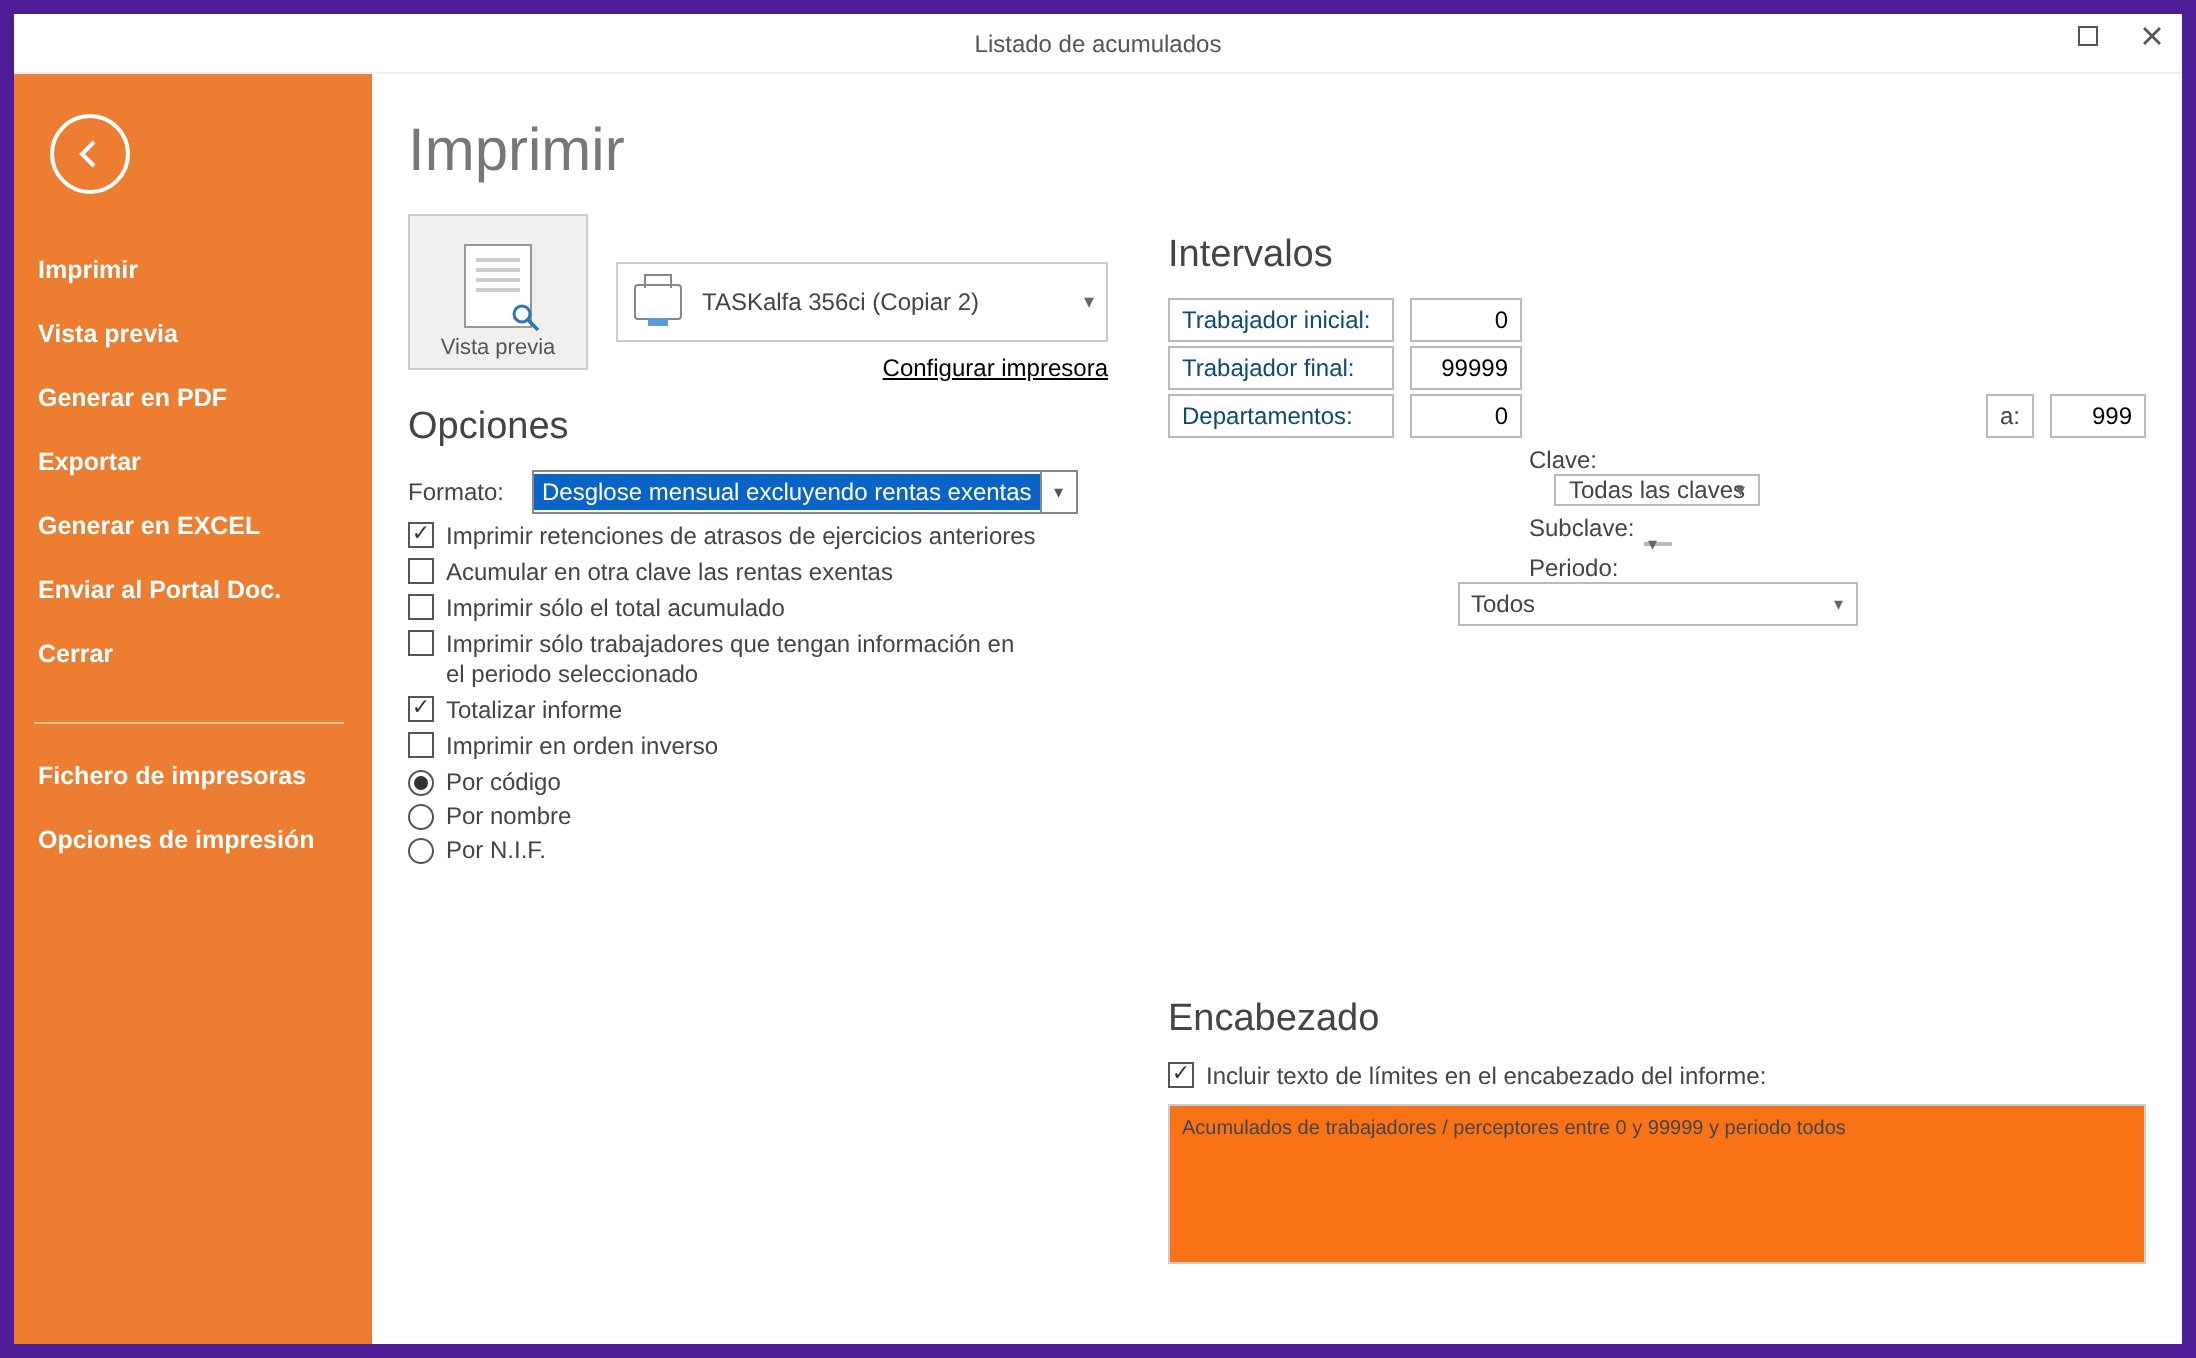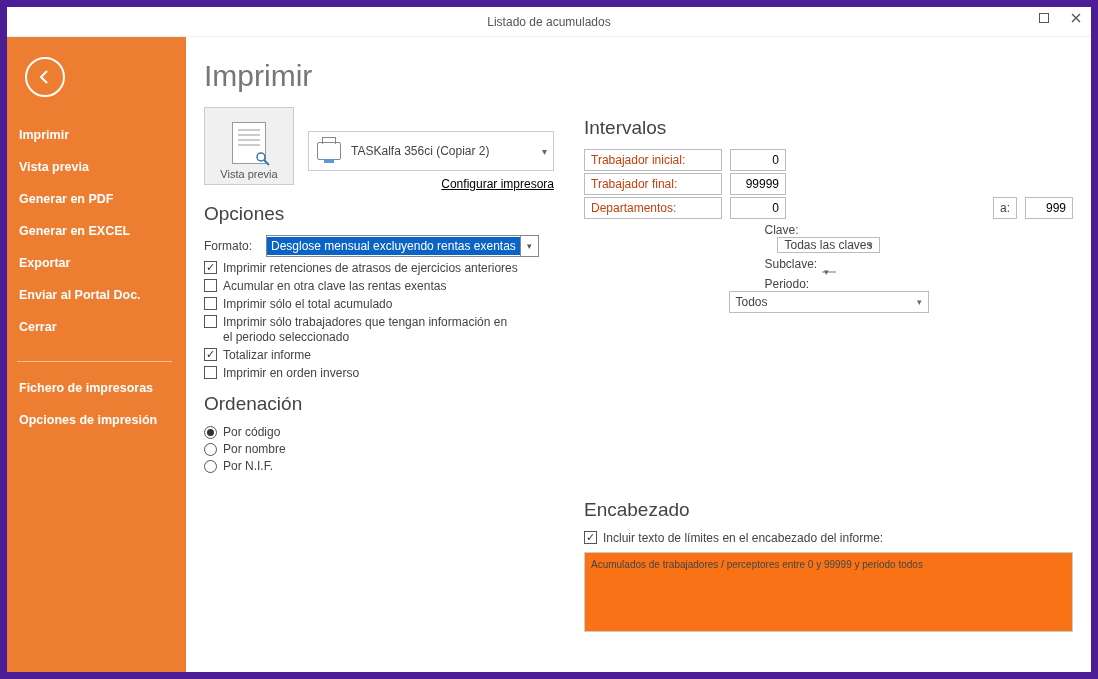--- a/index.html
+++ b/index.html
@@ -37,21 +37,21 @@
   .select-sel .sel-text { background:#0a63c6; color:#fff; padding:2px 4px; font-size:12px; white-space:nowrap;}
   .select-sel .arrow-box { width:18px; border-left:1px solid #888; display:flex; align-items:center; justify-content:center; height:100%; font-size:9px; color:#555;}
   .chk-row { display:flex; align-items:flex-start; margin:3px 0; cursor:pointer;}
   .chk-row .box { width:13px; height:13px; border:1px solid #555; margin-right:6px; flex-shrink:0; display:flex;align-items:center;justify-content:center;font-size:11px;color:#333; background:#fff;}
   .chk-row.checked .box:after { content:"✓"; line-height:1; }
   .chk-row .txt { line-height:15px; }
   .radio-row { display:flex; align-items:center; margin:3px 0; cursor:pointer;}
   .radio-row .r { width:13px; height:13px; border:1px solid #555; border-radius:50%; margin-right:6px; display:flex;align-items:center;justify-content:center;}
   .radio-row.sel .r:after { content:""; width:7px; height:7px; background:#333; border-radius:50%; }
   .int-row { display:flex; align-items:center; margin:2px 0; gap:8px;}
-  .int-row .ilabel { width:138px; border:1px solid #bbb; padding:3px 6px; font-size:12px; color:#c2410c; background:#fff;}
+  .int-row .ilabel { width:113px; border:1px solid #bbb; padding:3px 6px; font-size:12px; color:#0c4a6e; background:#fff;}
   .int-row input[type=text] { border:1px solid #bbb; height:22px; text-align:right; padding:0 6px; font-size:12px; width:56px;}
   .int-row .mid-a { border:1px solid #bbb; padding:3px 6px; }
   .wide-select { border:1px solid #bbb; height:22px; padding:0 6px; position:relative; cursor:pointer; background:#fff; display:flex; align-items:center;}
   .wide-select .arrow{position:absolute;right:6px;font-size:9px;color:#666;}
   .kv-row { display:flex; align-items:center; margin:4px 0;flex-direction:column; }
   .kv-row .k { width:128px; color:#444;}
   .kv-row .v { flex:1; }
   .enc-textarea { border:1px solid #ccc; height:80px; padding:6px; font-size:10px; color:#444; margin-top:6px; position:relative; background:#f97316; overflow:auto;}
 </style>
 </head>
@@ -76,22 +76,22 @@
   <div class="body">
     <div class="sidebar">
       <div class="back-btn">
         <svg width="20" height="20" viewBox="0 0 20 20" fill="none">
             <path d="M12 4 L6 10 L12 16" stroke-width="2"></path>
           </svg>
       </div>
       <div class="menu-item">Imprimir</div>
       <div class="menu-item">Vista previa</div>
       <div class="menu-item">Generar en PDF</div>
+      <div class="menu-item">Exportar</div>
       <div class="menu-item">Generar en EXCEL</div>
-      <div class="menu-item">Exportar</div>
       <div class="menu-item">Enviar al Portal Doc.</div>
       <div class="menu-item">Cerrar</div>
       <div class="menu-sep"></div>
       <div class="menu-item">Fichero de impresoras</div>
       <div class="menu-item">Opciones de impresión</div>
     </div>
 
     <div class="content">
 
       <div class="col-left">
@@ -143,21 +143,20 @@
           </div>
         <div class="chk-row checked">
             <span class="box"></span>
             <span class="txt">Totalizar informe</span>
           </div>
         <div class="chk-row">
             <span class="box"></span>
             <span class="txt">Imprimir en orden inverso</span>
           </div>
 
-        <h2 class="sect">Ordenación</h2>
         <div class="radio-row sel">
             <span class="r"></span>
             <span>Por código</span>
           </div>
         <div class="radio-row">
             <span class="r"></span>
             <span>Por nombre</span>
           </div>
         <div class="radio-row">
             <span class="r"></span>

